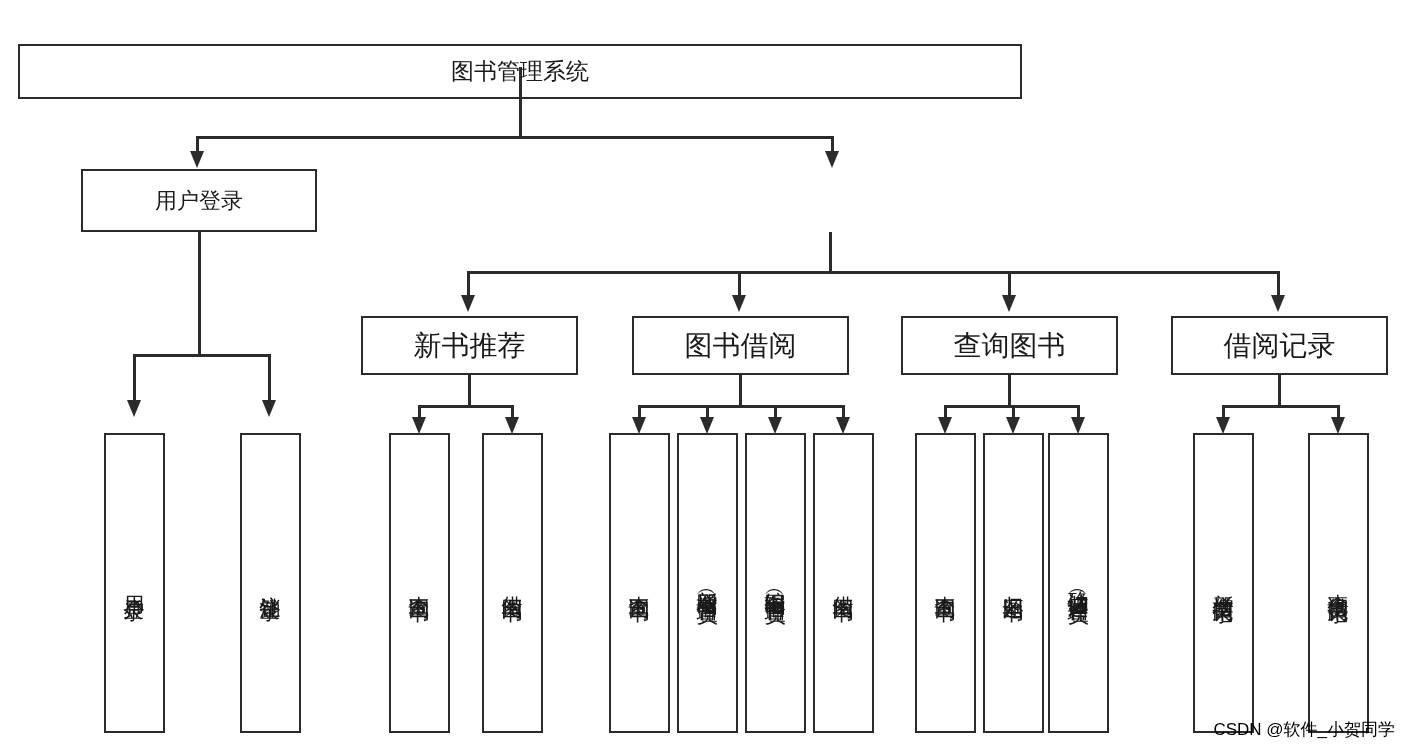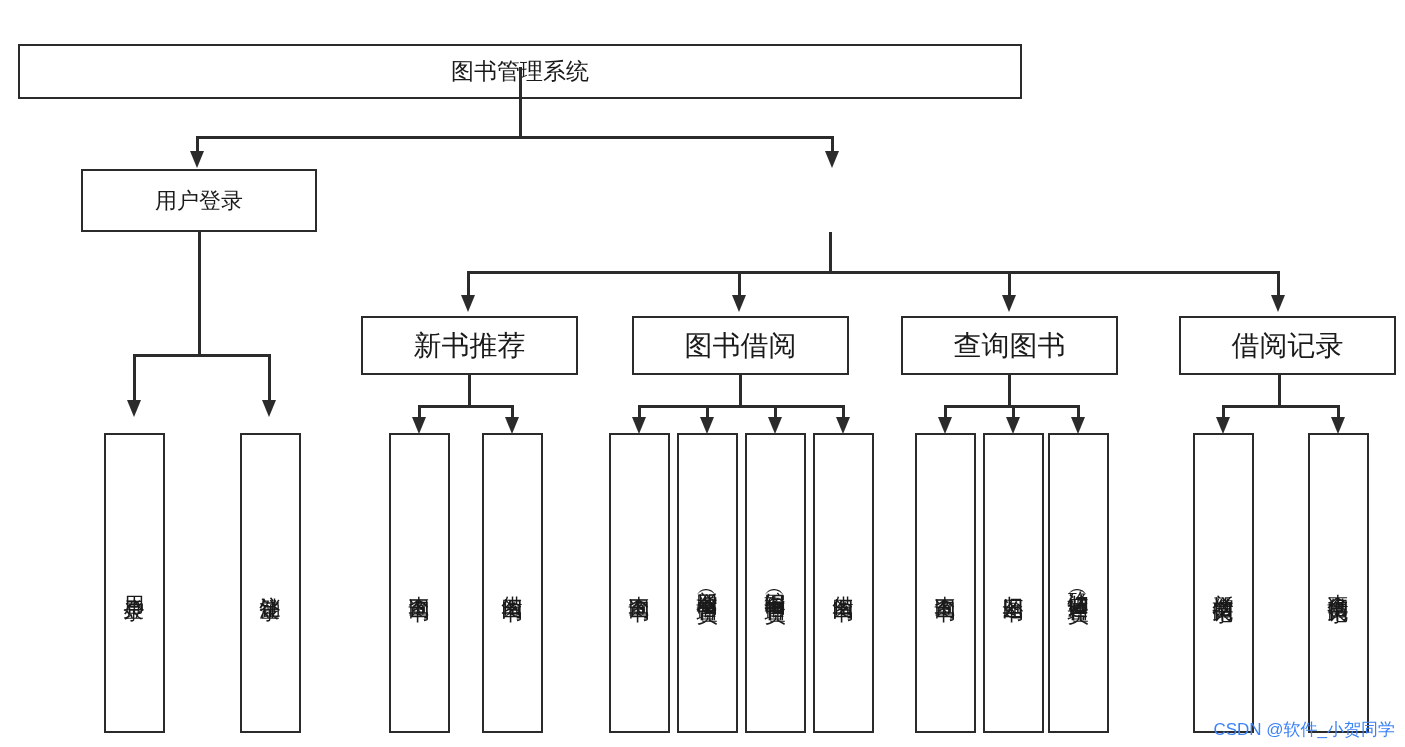--- a/index.html
+++ b/index.html
@@ -68,21 +68,21 @@
     border-left: 7px solid transparent;
     border-right: 7px solid transparent;
     border-top: 17px solid #2b2b2b;
   }
   
   #watermark {
     position: absolute;
     right: 10px;
     bottom: 6px;
     font-size: 17px;
-    color: #3b82f6;
+    color: #000000;
     white-space: nowrap;
     user-select: none;
   }
 </style>
 </head>
 <body>
 
 <div id="diagram-root">
 
   <div class="node level-0" style="left:18px; top:12px; width:1004px; height:55px;margin-top:32px;">图书管理系统</div>
@@ -125,21 +125,21 @@
 
   <div class="conn v" style="left:1008px; top:271px; width:3px; height:28px;"></div>
   <div class="arrow" style="left:1002px; top:295px;"></div>
 
   <div class="conn v" style="left:1277px; top:271px; width:3px; height:28px;"></div>
   <div class="arrow" style="left:1271px; top:295px;"></div>
 
   <div class="node level-2" style="left:361px; top:316px; width:217px; height:59px;">新书推荐</div>
   <div class="node level-2" style="left:632px; top:316px; width:217px; height:59px;">图书借阅</div>
   <div class="node level-2" style="left:901px; top:316px; width:217px; height:59px;">查询图书</div>
-  <div class="node level-2" style="left:1171px; top:316px; width:217px; height:59px;margin-left:8px;">借阅记录</div>
+  <div class="node level-2" style="left:1171px; top:316px; width:217px; height:59px;">借阅记录</div>
 
   <div class="conn v" style="left:468px; top:375px; width:3px; height:32px;"></div>
   <div class="conn h" style="left:418px; top:405px; width:95px; height:3px;"></div>
   <div class="conn v" style="left:418px; top:405px; width:3px; height:16px;"></div>
   <div class="arrow" style="left:412px; top:417px;"></div>
   <div class="conn v" style="left:511px; top:405px; width:3px; height:16px;"></div>
   <div class="arrow" style="left:505px; top:417px;"></div>
 
   <div class="node leaf" style="left:389px; top:433px; width:61px; height:300px;">
     <span class="vlabel">查询图书</span>

